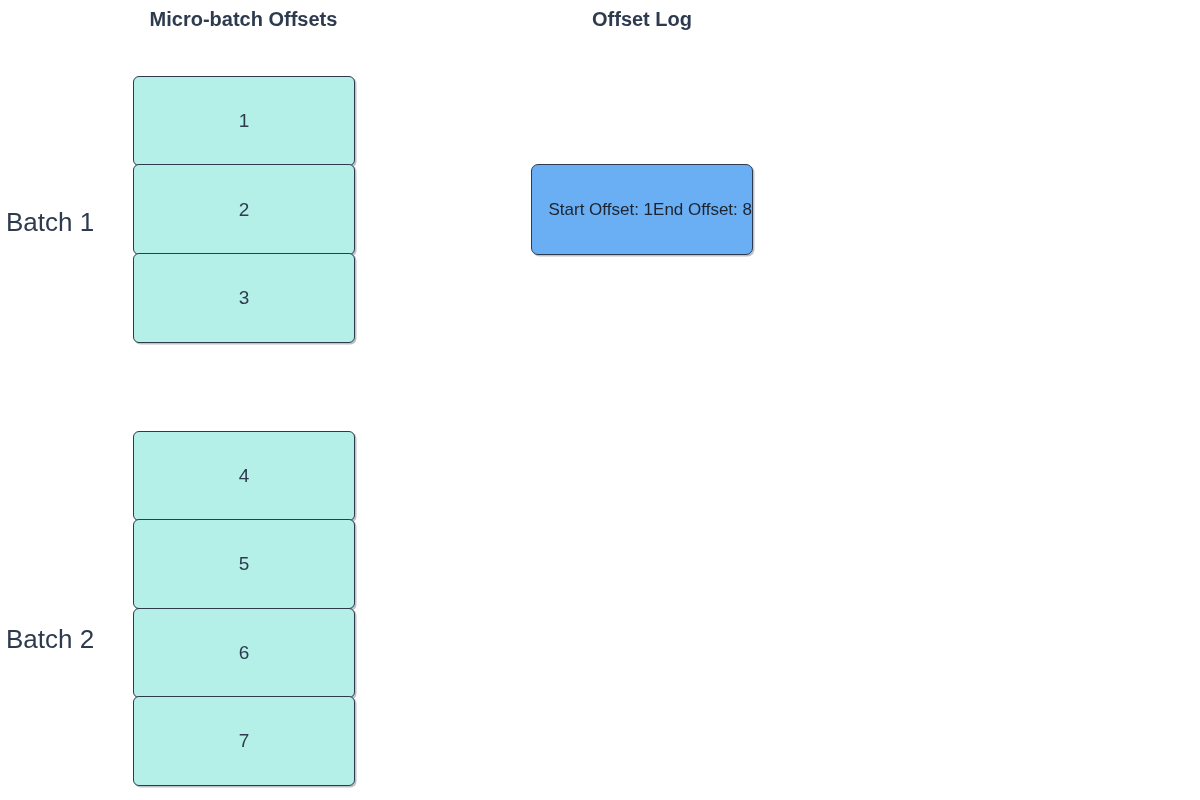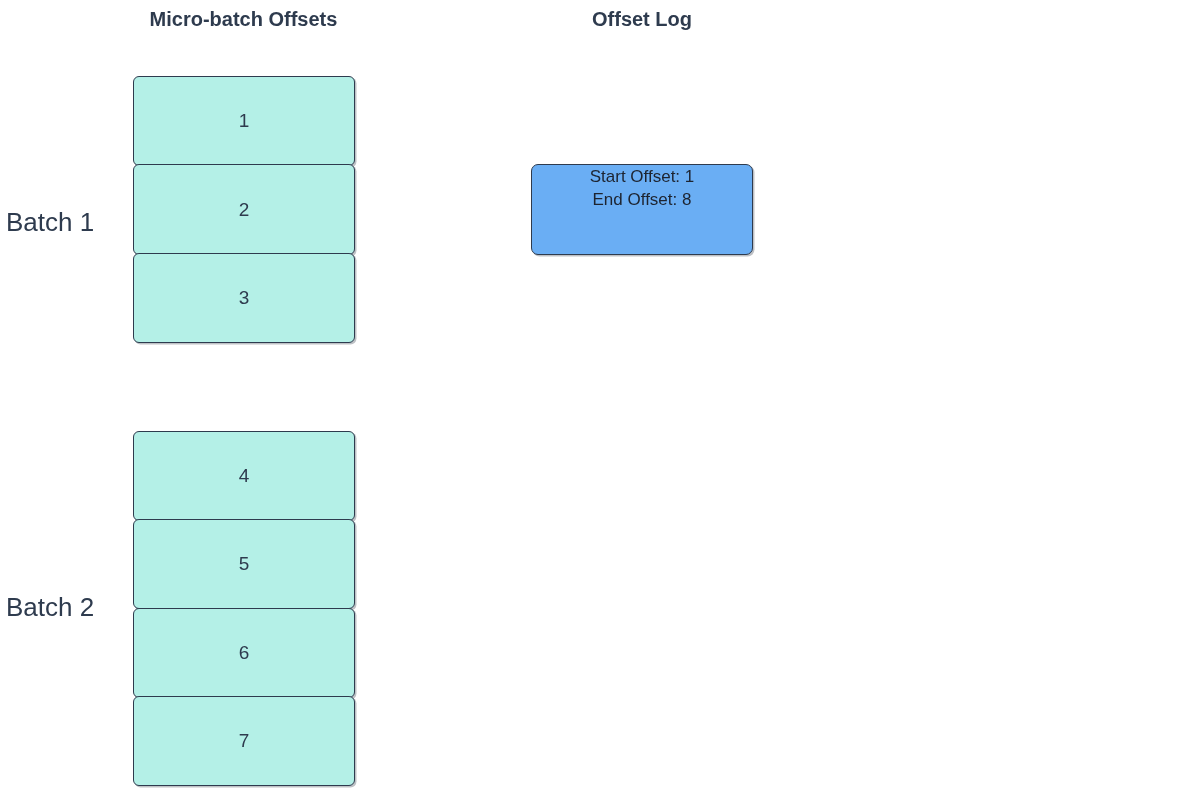--- a/index.html
+++ b/index.html
@@ -42,21 +42,21 @@
   
   .batch-label {
     position: absolute;
     font-size: 26px;
     font-weight: normal;
     color: #2e3b4e;
     white-space: nowrap;
     line-height: 1;
   }
   #batch-label-0 { left: 6px; top: 209px; }
-  #batch-label-1 { left: 6px; top: 594px; }
+  #batch-label-1 { left: 6px; top: 626px; }
 
   
   .offset-stack {
     position: absolute;
     left: 133px;
     width: 222px;
     display: flex;
     flex-direction: column;
   }
   #offset-stack-0 { top: 76px;  height: 267px; }
@@ -83,23 +83,23 @@
   .log-box {
     position: absolute;
     left: 531px;
     width: 222px;
     height: 91px;
     box-sizing: border-box;
     background: #6aaef4;
     border: 1.6px solid #2e3b4e;
     border-radius: 7px;
     display: flex;
-    flex-direction: column;
+    flex-direction: row;
     align-items: center;
-    justify-content: flex-start;
+    justify-content: flex-end;
     font-size: 17px;
     line-height: 23px;
     color: #1d2430;
     box-shadow: 1.5px 1.5px 0 rgba(40,50,64,0.30);
   }
   #log-box-0 { top: 164px; }
   #log-box-1 { top: 563px; }
   .log-line { display: block; white-space: nowrap; }
 </style>
 </head>

